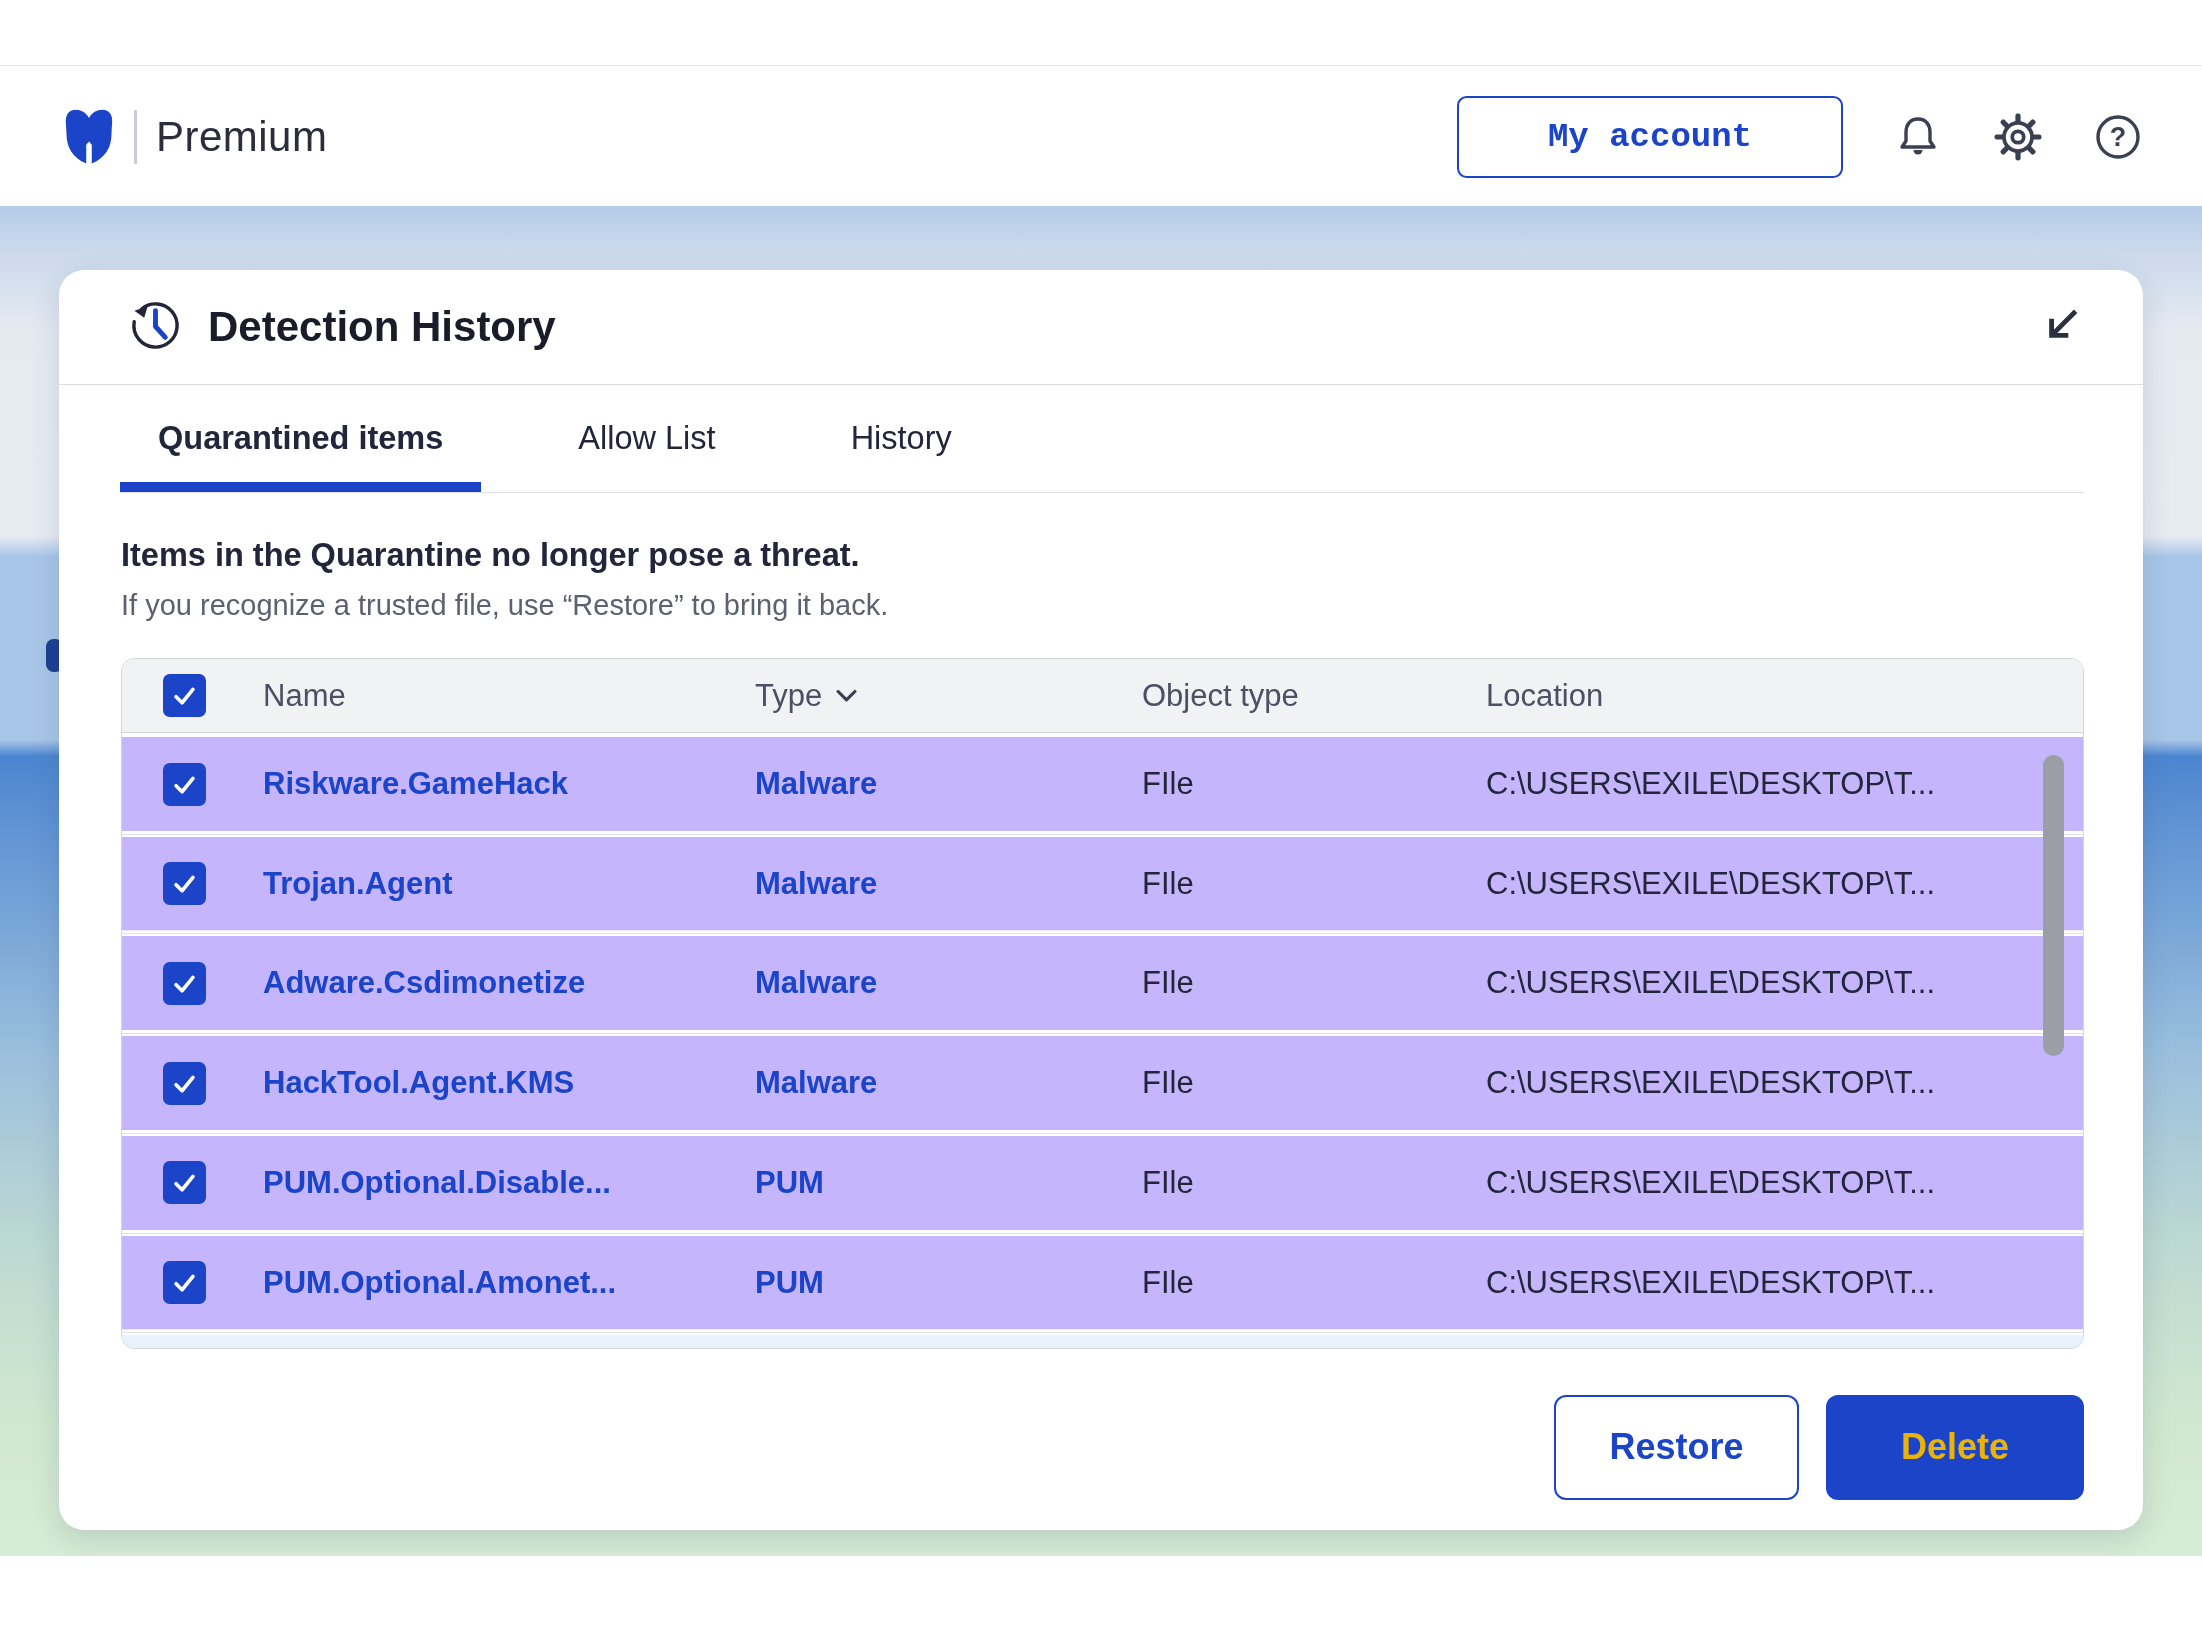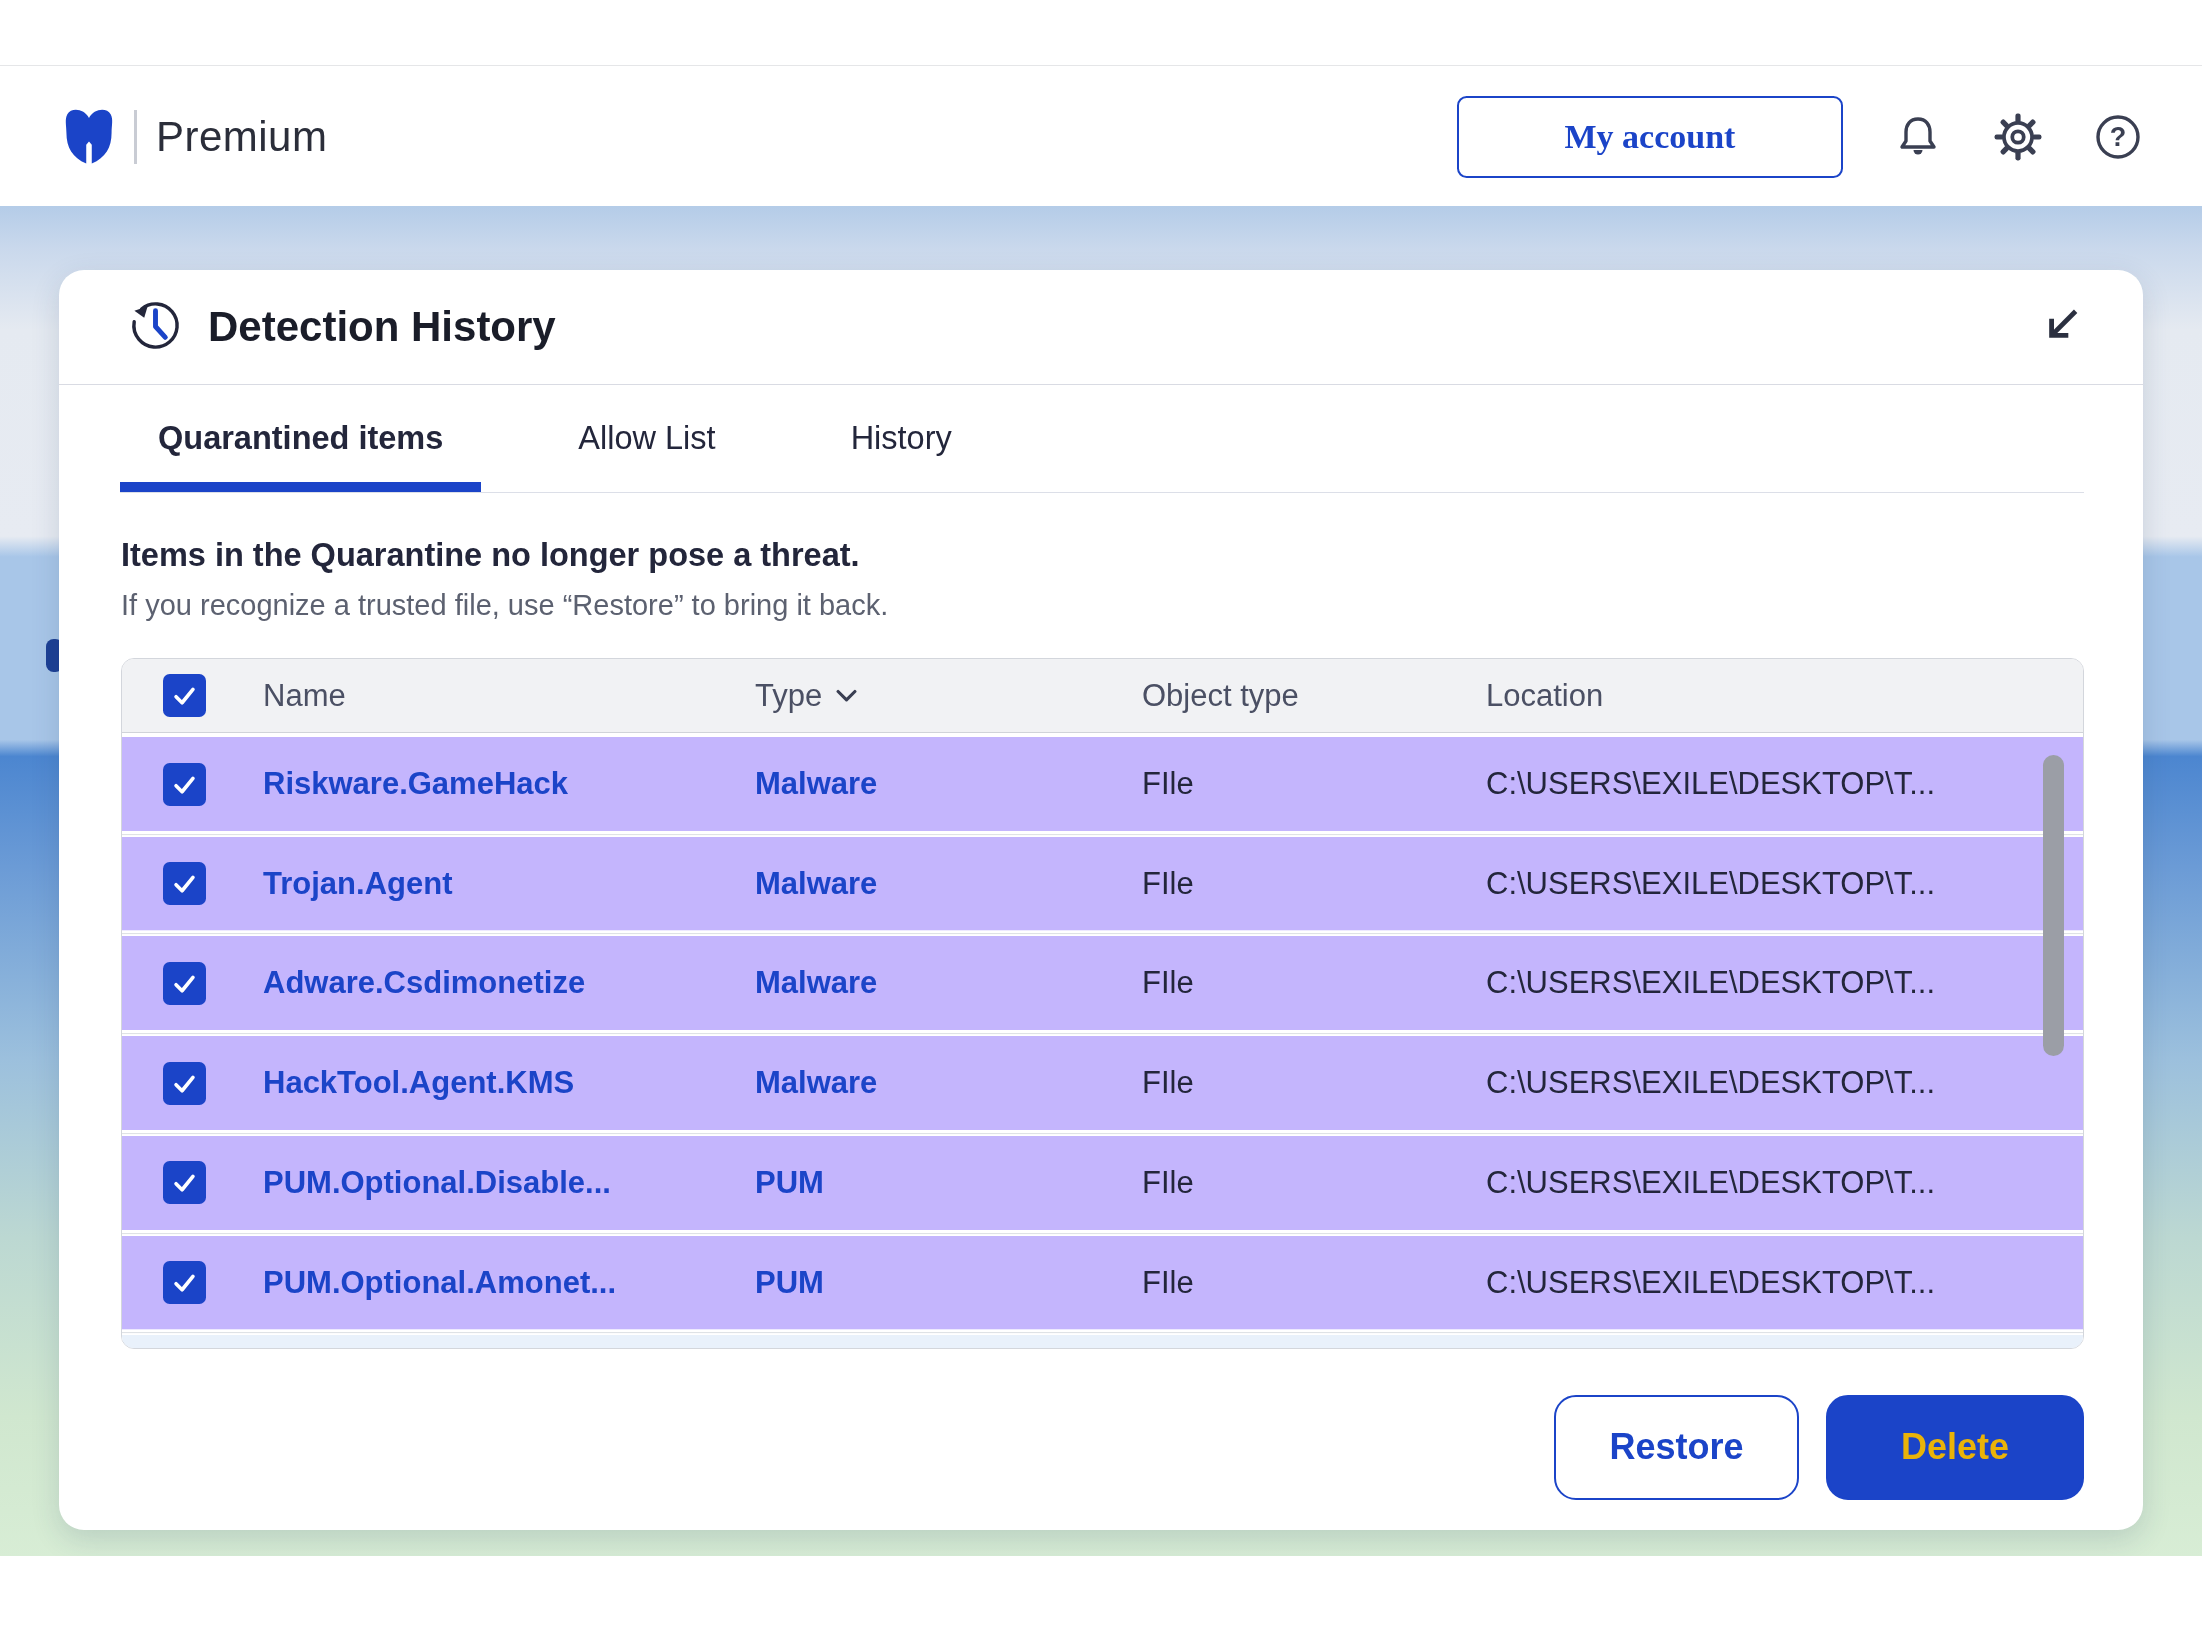--- a/index.html
+++ b/index.html
@@ -9,21 +9,21 @@
 
   
   .topstrip { position:absolute; left:0; top:0; width:100%; height:66px; background:#fff; border-bottom:1.9px solid #e5e6e8; }
   .header { position:absolute; left:0; top:68px; width:100%; height:138px; background:#fff; display:flex; align-items:center; }
   .brand { display:flex; align-items:center; margin-left:63px; gap:19px; }
   .brand-divider { width:2.9px; height:54px; background:#c9ccd4; }
   .brand-name { font-size:42px; font-weight:400; color:#2b2e3a; letter-spacing:0.5px; }
   .header-right { position:absolute; right:59px; top:0; height:100%; display:flex; align-items:center; gap:50px; }
   .btn-outline-pill { height:82px; min-width:386px; background:#fff; border:2.9px solid #1b44c8; border-radius:9.6px;
       color:#1b44c8; font-size:34px; font-weight:700; display:flex; align-items:center; justify-content:center; cursor:pointer;
-      font-family:Liberation Serif, serif; }
+      font-family:Liberation Mono, monospace; }
   .hicon { width:50px; height:50px; display:flex; align-items:center; justify-content:center; cursor:pointer; }
 
   
   .bg { position:absolute; left:0; top:206px; width:100%; height:1376px;
      background:linear-gradient(180deg,
        #b4cce8 0%, #c9d8ec 3%, #e5eaf1 9%, #e7ebf2 24%, #a8c6e8 25.5%,
        #a8c6e8 38.8%, #4c86d0 40%, #6b9bd6 48%, #9cc0dd 62%,
        #bcd8d2 75%, #d0e7cf 88%, #d9eed6 100%); }
   .bg-blob { position:absolute; left:46px; top:639px; width:17px; height:32.5px; border-radius:7.6px; background:#1c3f94; }
   .bottom-accent { position:absolute; left:0; top:1619px; width:55px; height:32.5px; background:#1e4ecf; }
@@ -53,21 +53,21 @@
   .t-sliver { margin-top:5.7px; height:12.4px; background:#e9f1fb; box-shadow:0 -1.9px 0 0 #ffffff, 0 -2.9px 0 0 #dcdfe4, 0 -5.7px 0 0 #ffffff; }
   .cb { width:43px; height:43px; margin-left:41px; border-radius:6.7px; background:#1b44c8; display:flex; align-items:center; justify-content:center; cursor:pointer; }
   .cell-name { color:#1b44c8; font-weight:600; font-size:31px; cursor:pointer; }
   .cell-type { color:#1b44c8; font-weight:600; font-size:31px; }
   .cell-obj, .cell-loc { color:#23263b; font-weight:400; font-size:31px; }
   .th-type { display:flex; align-items:center; gap:13.4px; cursor:pointer; }
   .scroll-thumb { position:absolute; right:19px; top:96px; width:21px; height:301px; border-radius:11.5px; background:#9b9ea6; cursor:pointer; }
 
   
   .card-footer { display:flex; justify-content:flex-end; gap:27px; margin:46px 59px 0 0; }
-  .btn { height:105px; border-radius:22px; font-size:36px; font-weight:700; display:flex; align-items:center; justify-content:center; cursor:pointer; font-family:inherit; }
+  .btn { height:105px; border-radius:12px; font-size:36px; font-weight:700; display:flex; align-items:center; justify-content:center; cursor:pointer; font-family:inherit; }
   .btn-restore { width:245px; background:#fff; border:2.9px solid #1b44c8; color:#1b44c8; }
   .btn-delete { width:258px; background:#1b44c8; border:2.9px solid #1b44c8; color:#eab308; }
 </style>
 </head>
 <body>
 
 <div id="app">
 
   <div class="topstrip"></div>
 

